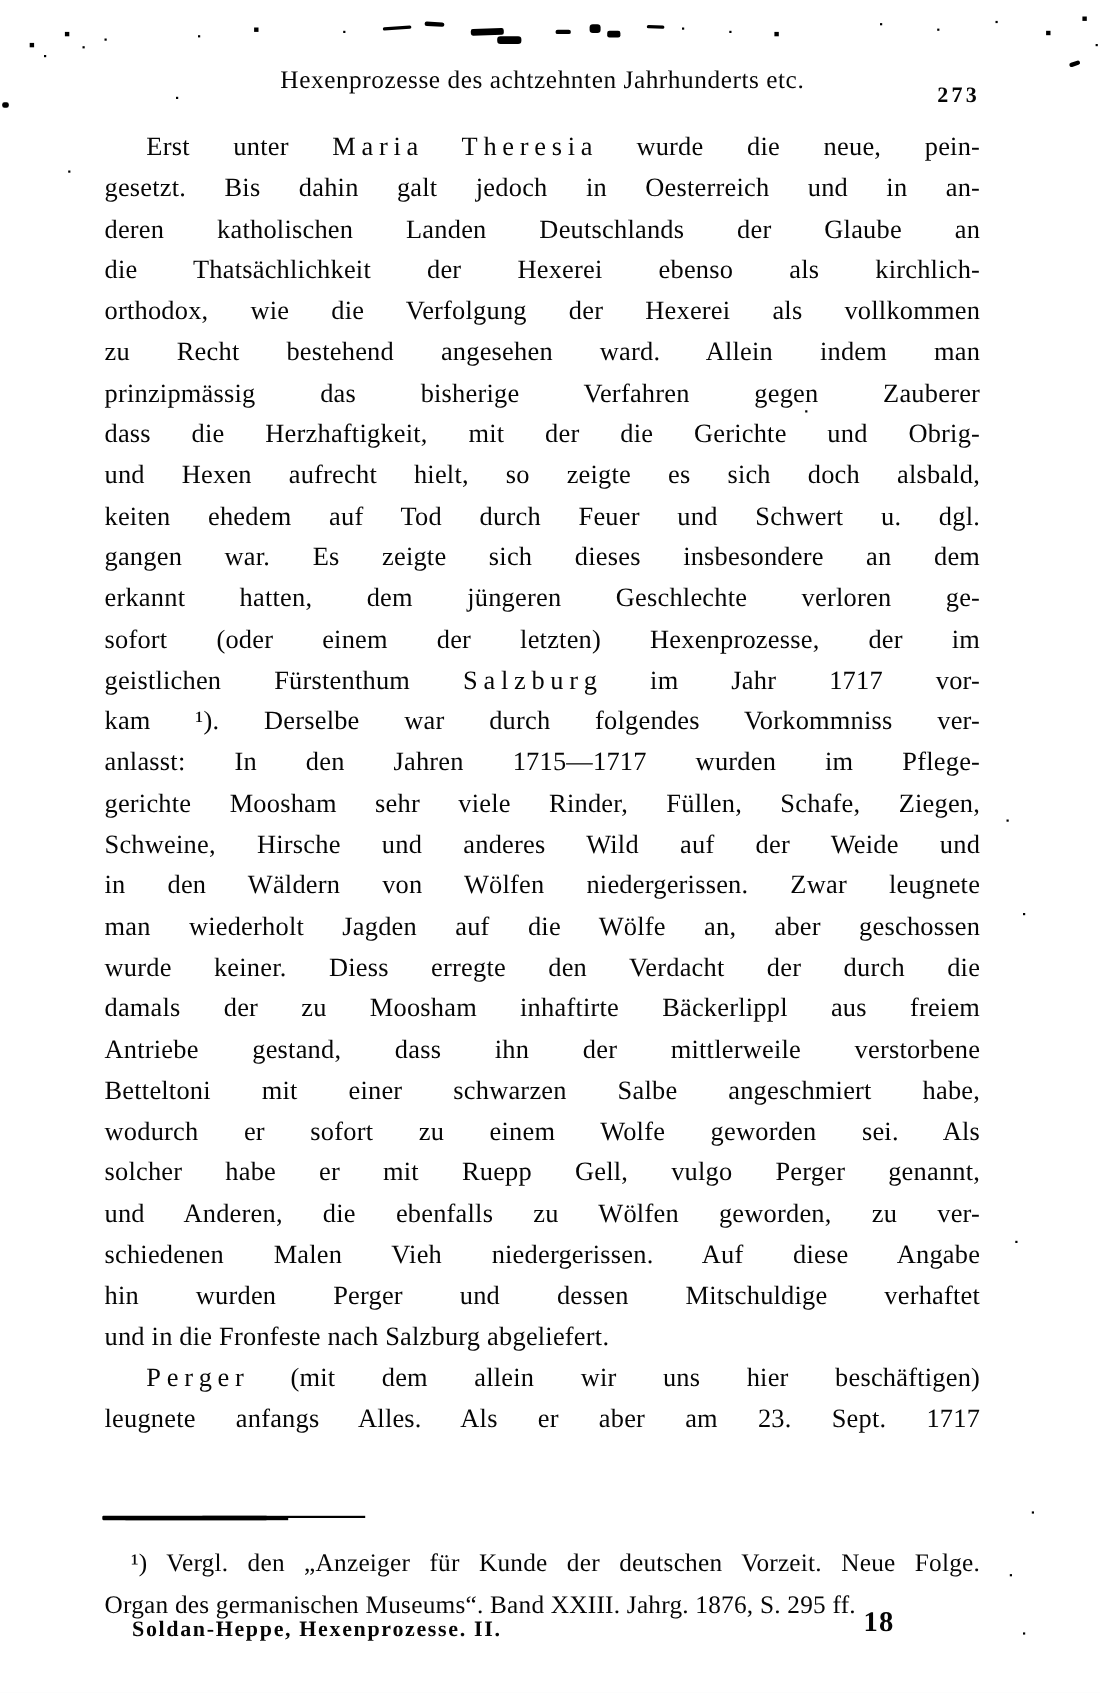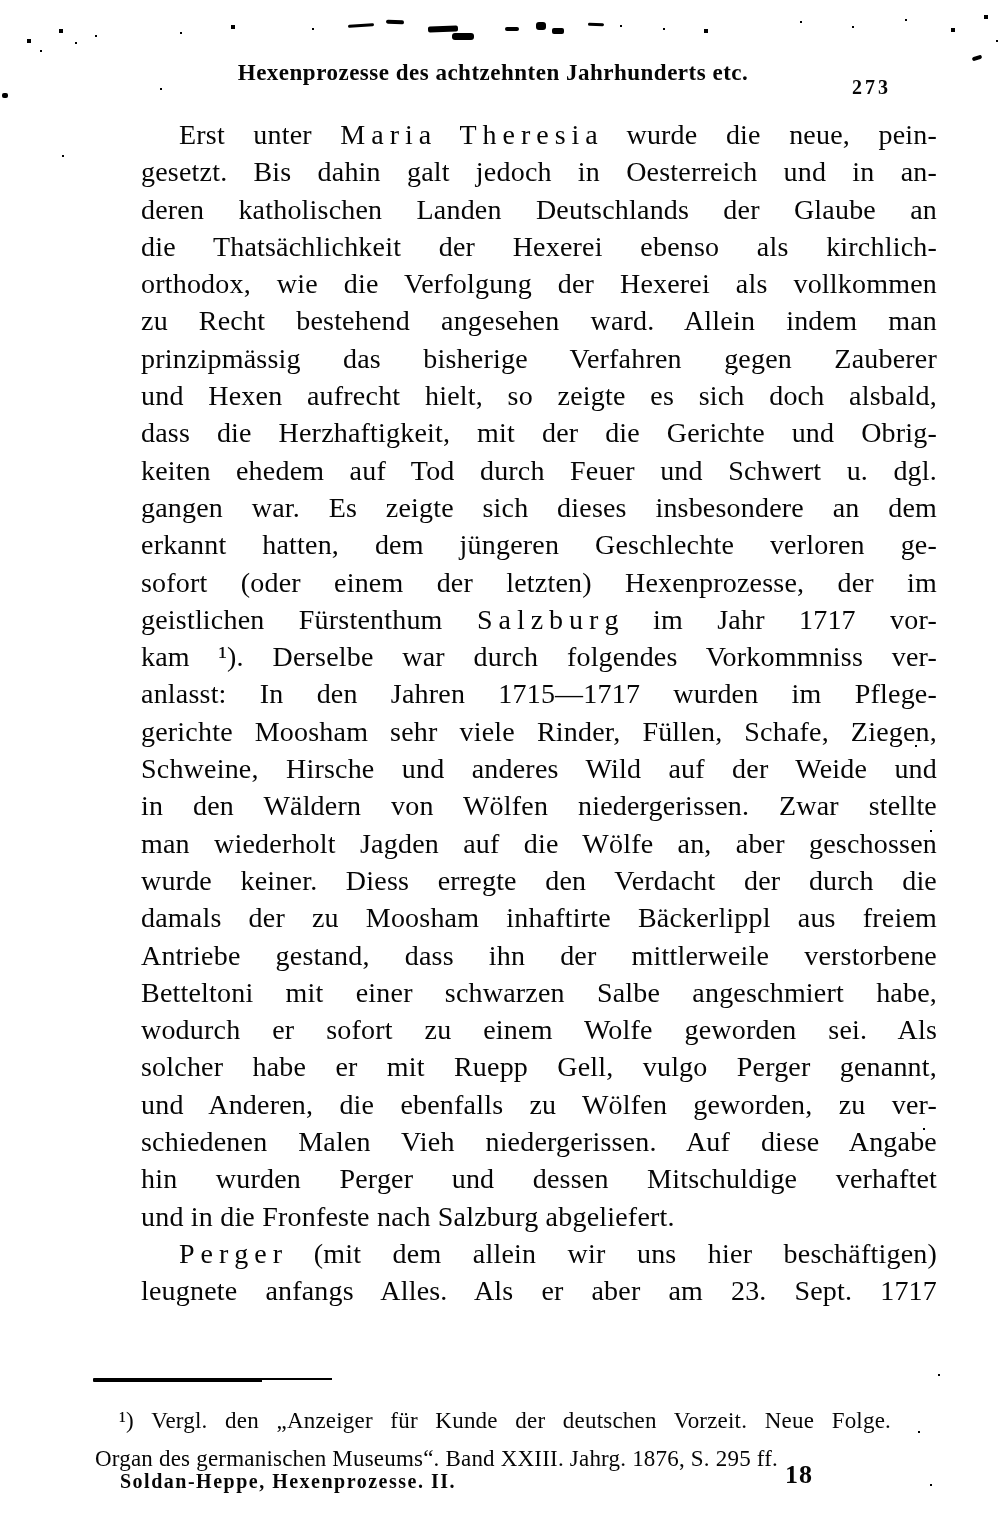--- a/index.html
+++ b/index.html
@@ -8,32 +8,32 @@
     width:1000px; height:1539px;
     background:#ffffff;
     overflow:hidden;
     font-family:"Liberation Serif", serif;
     color:#060606;
   }
 
   
   .running-head { position:absolute; top:56px; left:95px; width:796px; height:36px; }
   .rh-title {
-    text-align:center; font-size:23px; font-weight:bold;
+    text-align:center; font-size:23px; font-weight:normal;
     letter-spacing:0.5px; line-height:34px;
   }
   .rh-page {
     position:absolute; right:0; top:20px;
     font-size:20px; letter-spacing:3px; font-weight:bold;
   }
 
   
   .body-block {
     position:absolute; top:116px; left:95px; width:796px;
-    font-size:28px; letter-spacing:0.2px;margin-left:46px;
+    font-size:24px; letter-spacing:0.2px;
   }
   .ln {
     height:37.3px; line-height:37.3px;
     text-align:justify; text-align-last:justify;
   }
   .ln.nj { text-align:center; text-align-last:left; }
   .ln.ind { text-indent:38px; }
 
   
   .fn-rule {
@@ -108,32 +108,32 @@
   </div>
 
   <div class="body-block">
     <div class="ln ind">Erst unter M a r i a T h e r e s i a wurde die neue, pein-</div>
     <div class="ln">gesetzt. Bis dahin galt jedoch in Oesterreich und in an-</div>
     <div class="ln">deren katholischen Landen Deutschlands der Glaube an</div>
     <div class="ln">die Thatsächlichkeit der Hexerei ebenso als kirchlich-</div>
     <div class="ln">orthodox, wie die Verfolgung der Hexerei als vollkommen</div>
     <div class="ln">zu Recht bestehend angesehen ward. Allein indem man</div>
     <div class="ln">prinzipmässig das bisherige Verfahren gegen Zauberer</div>
+    <div class="ln">dass die Herzhaftigkeit, mit der die Gerichte und Obrig-</div>
     <div class="ln">und Hexen aufrecht hielt, so zeigte es sich doch alsbald,</div>
-    <div class="ln">dass die Herzhaftigkeit, mit der die Gerichte und Obrig-</div>
     <div class="ln">keiten ehedem auf Tod durch Feuer und Schwert u. dgl.</div>
     <div class="ln">gangen war. Es zeigte sich dieses insbesondere an dem</div>
     <div class="ln">erkannt hatten, dem jüngeren Geschlechte verloren ge-</div>
     <div class="ln">sofort (oder einem der letzten) Hexenprozesse, der im</div>
     <div class="ln">geistlichen Fürstenthum S a l z b u r g im Jahr 1717 vor-</div>
     <div class="ln">kam ¹). Derselbe war durch folgendes Vorkommniss ver-</div>
     <div class="ln">anlasst: In den Jahren 1715—1717 wurden im Pflege-</div>
     <div class="ln">gerichte Moosham sehr viele Rinder, Füllen, Schafe, Ziegen,</div>
     <div class="ln">Schweine, Hirsche und anderes Wild auf der Weide und</div>
-    <div class="ln">in den Wäldern von Wölfen niedergerissen. Zwar stellte</div>
+    <div class="ln">in den Wäldern von Wölfen niedergerissen. Zwar leugnete</div>
     <div class="ln">man wiederholt Jagden auf die Wölfe an, aber geschossen</div>
     <div class="ln">wurde keiner. Diess erregte den Verdacht der durch die</div>
     <div class="ln">damals der zu Moosham inhaftirte Bäckerlippl aus freiem</div>
     <div class="ln">Antriebe gestand, dass ihn der mittlerweile verstorbene</div>
     <div class="ln">Betteltoni mit einer schwarzen Salbe angeschmiert habe,</div>
     <div class="ln">wodurch er sofort zu einem Wolfe geworden sei. Als</div>
     <div class="ln">solcher habe er mit Ruepp Gell, vulgo Perger genannt,</div>
     <div class="ln">und Anderen, die ebenfalls zu Wölfen geworden, zu ver-</div>
     <div class="ln">schiedenen Malen Vieh niedergerissen. Auf diese Angabe</div>
     <div class="ln">hin wurden Perger und dessen Mitschuldige verhaftet</div>

